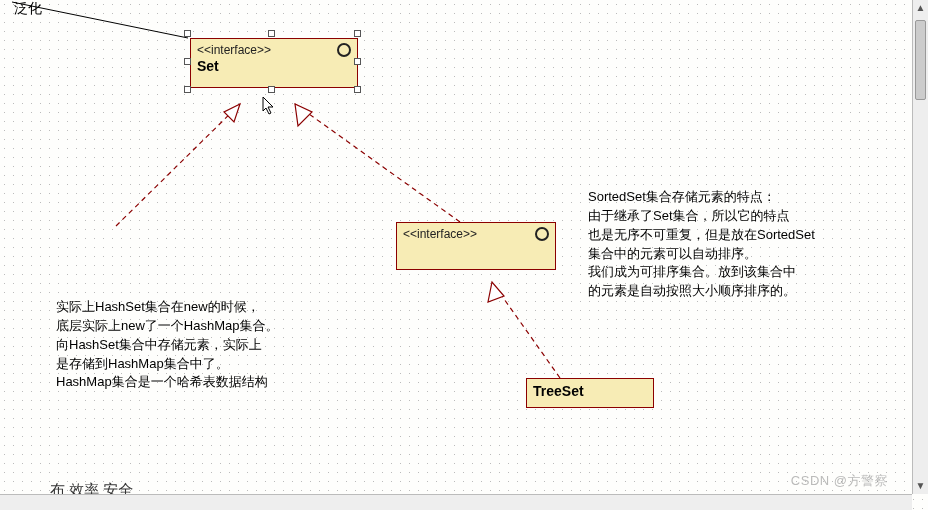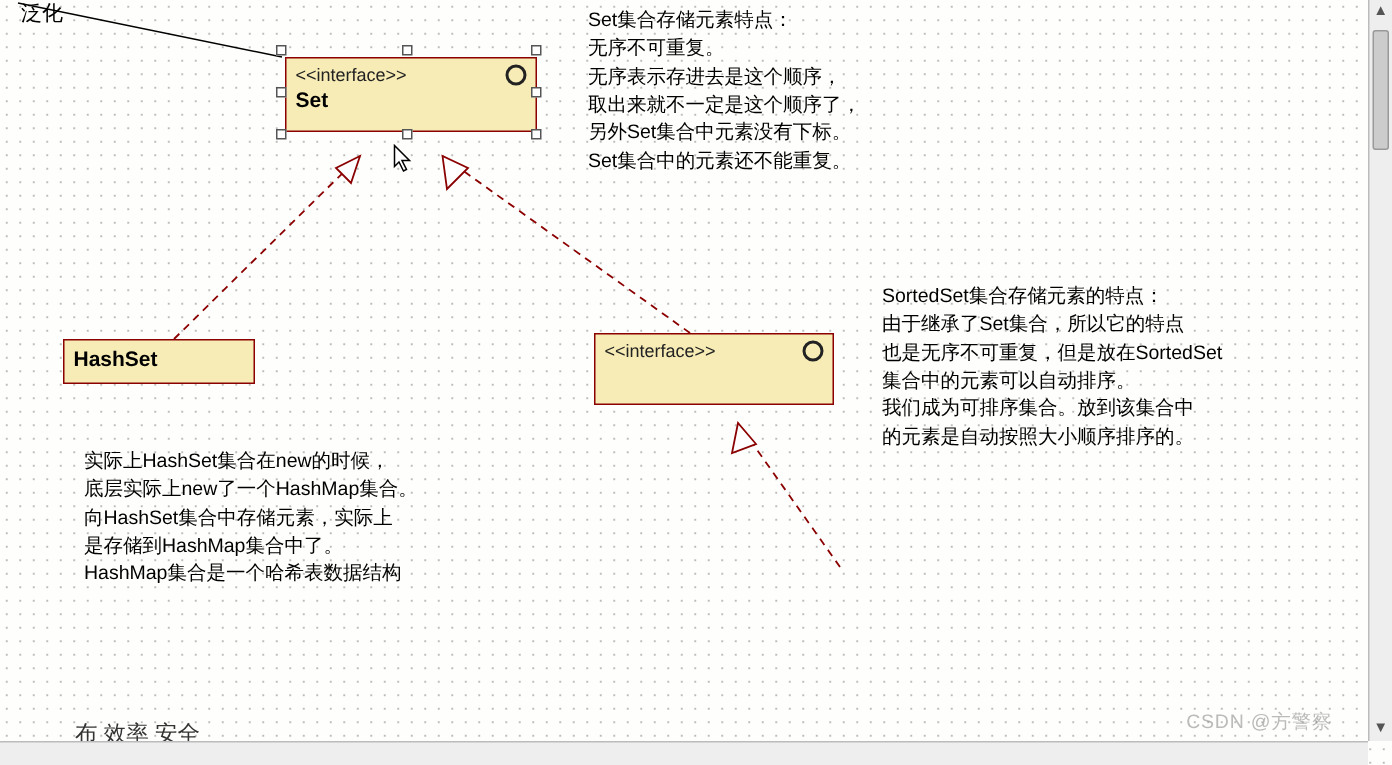--- a/index.html
+++ b/index.html
@@ -152,47 +152,41 @@
   <div class="handle" style="left:184px; top:86px;"></div>
   <div class="handle" style="left:268px; top:86px;"></div>
   <div class="handle" style="left:354px; top:86px;"></div>
   <div class="handle" style="left:184px; top:58px;"></div>
   <div class="handle" style="left:354px; top:58px;"></div>
 
   <svg class="cursor-img" style="left:262px; top:96px;" viewBox="0 0 14 20">
     <path d="M1 1 L1 15 L4 12 L7 18 L9 17 L6 11 L11 11 Z" fill="#fff" stroke="#000" stroke-width="1"></path>
   </svg>
 
-  <div class="note" style="left:392px; top:4px;">Set集合存储元素特点：
-无序不可重复。
-无序表示存进去是这个顺序，
-取出来就不一定是这个顺序了，
-另外Set集合中元素没有下标。
-Set集合中的元素还不能重复。</div>
 
-  <div class="box" style="left:42px; top:226px; width:128px; height:30px;">
-    <div class="classname">HashSet</div>
-  </div>
   <div class="note" style="left:38px; top:298px;margin-left:18px;">实际上HashSet集合在new的时候，
 底层实际上new了一个HashMap集合。
 向HashSet集合中存储元素，实际上
 是存储到HashMap集合中了。
 HashMap集合是一个哈希表数据结构</div>
 
   <div class="box" style="left:396px; top:222px; width:160px; height:48px;">
     <div class="stereotype">&lt;&lt;interface&gt;&gt;</div>
     <span class="ring"></span>
   </div>
   <div class="note" style="left:576px; top:188px;margin-left:12px;">SortedSet集合存储元素的特点：
 由于继承了Set集合，所以它的特点
 也是无序不可重复，但是放在SortedSet
 集合中的元素可以自动排序。
 我们成为可排序集合。放到该集合中
 的元素是自动按照大小顺序排序的。</div>
 
+  <div class="box" style="left:526px; top:378px; width:128px; height:30px;">
+    <div class="classname">TreeSet</div>
+  </div>
 
   <div class="left-labels">布
 效率
 安全</div>
 
   <div class="watermark">CSDN @方警察</div>
 
   <div class="scroll-v">
     <div class="arrow" style="top:0;">▲</div>
     <div class="thumb"></div>

